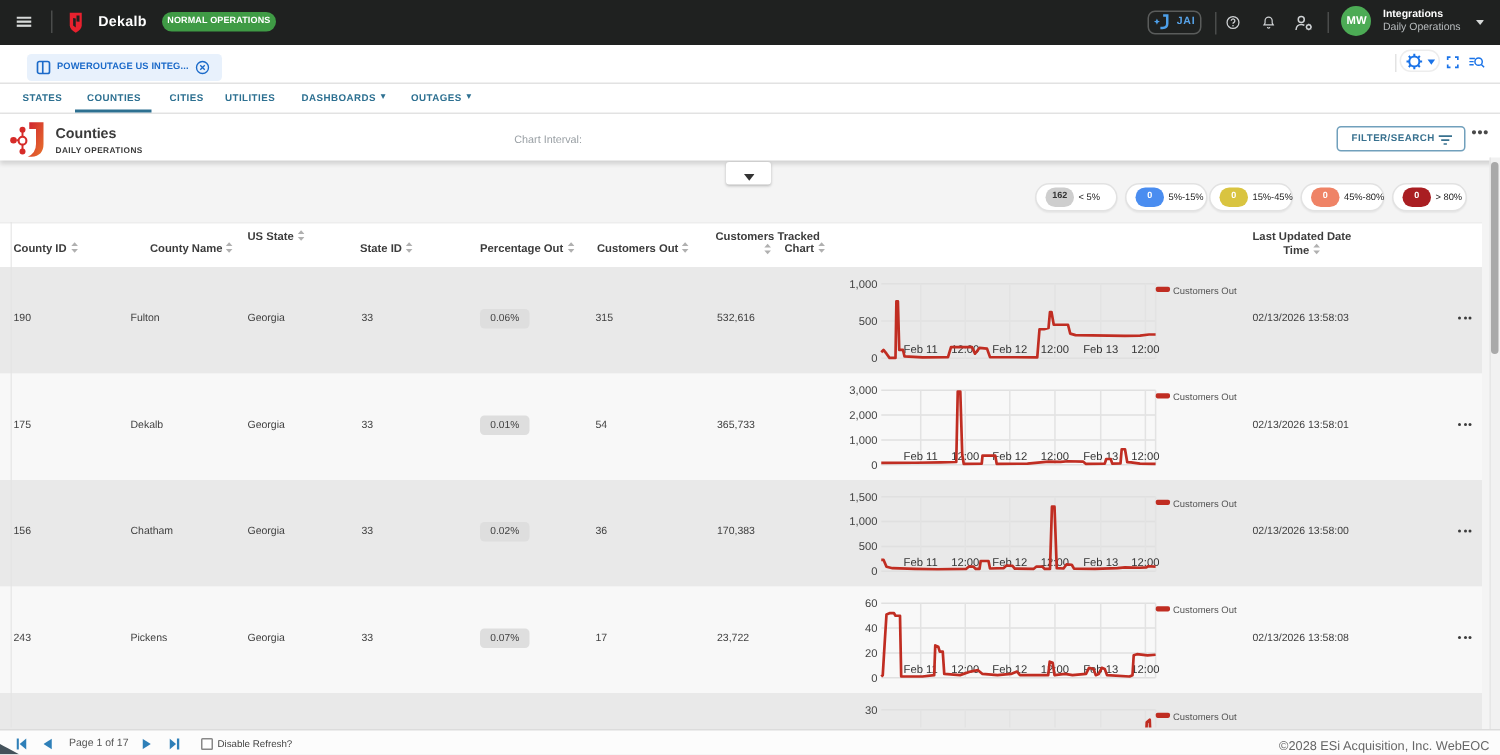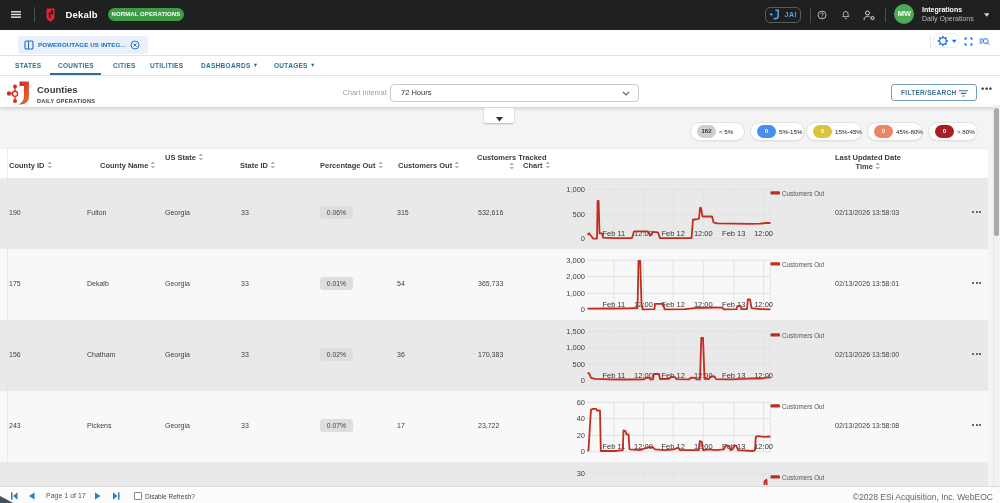--- a/index.html
+++ b/index.html
@@ -155,23 +155,20 @@
     <g stroke="#d62b28" stroke-width="1.3">
         <line x1="9" y1="8" x2="9" y2="11"></line>
         <line x1="5" y1="13.5" x2="6.5" y2="13.5"></line>
         <line x1="9" y1="16.5" x2="9" y2="19.5"></line>
       </g>
     <circle cx="9" cy="13.8" r="2.6" stroke="#d62b28" stroke-width="1.4" fill="none"></circle>
   </svg>
   <div class="ctitle">Counties</div>
   <div class="csub">DAILY OPERATIONS</div>
   <div class="cilabel">Chart Interval:</div>
-  <div class="sel">72 Hours<svg style="position:absolute;right:8px;top:6px" width="8" height="5" viewBox="0 0 8 5">
-        <path d="M1 1 L4 4 L7 1" stroke="#666" stroke-width="1.2" fill="none"></path>
-      </svg></div>
   <div class="fbtn">FILTER/SEARCH
     <svg style="position:absolute;right:8px;top:5px" width="9" height="7" viewBox="0 0 9 7">
         <path d="M0 .7 H9 M1.8 3.4 H7.2 M3.4 6 H5.6" stroke="#38718f" stroke-width="1.1"></path>
       </svg>
   </div>
   <div class="abs" style="left:981px;top:7px;font-size:9.5px;font-weight:bold;color:#4a4a4a;letter-spacing:.6px">•••</div>
 </div>
 
 <div class="collapse"><svg width="7" height="5" viewBox="0 0 7 5" style="margin-top:5px">
       <path d="M0 0 L7 0 L3.5 4.5 Z" fill="#333"></path>

